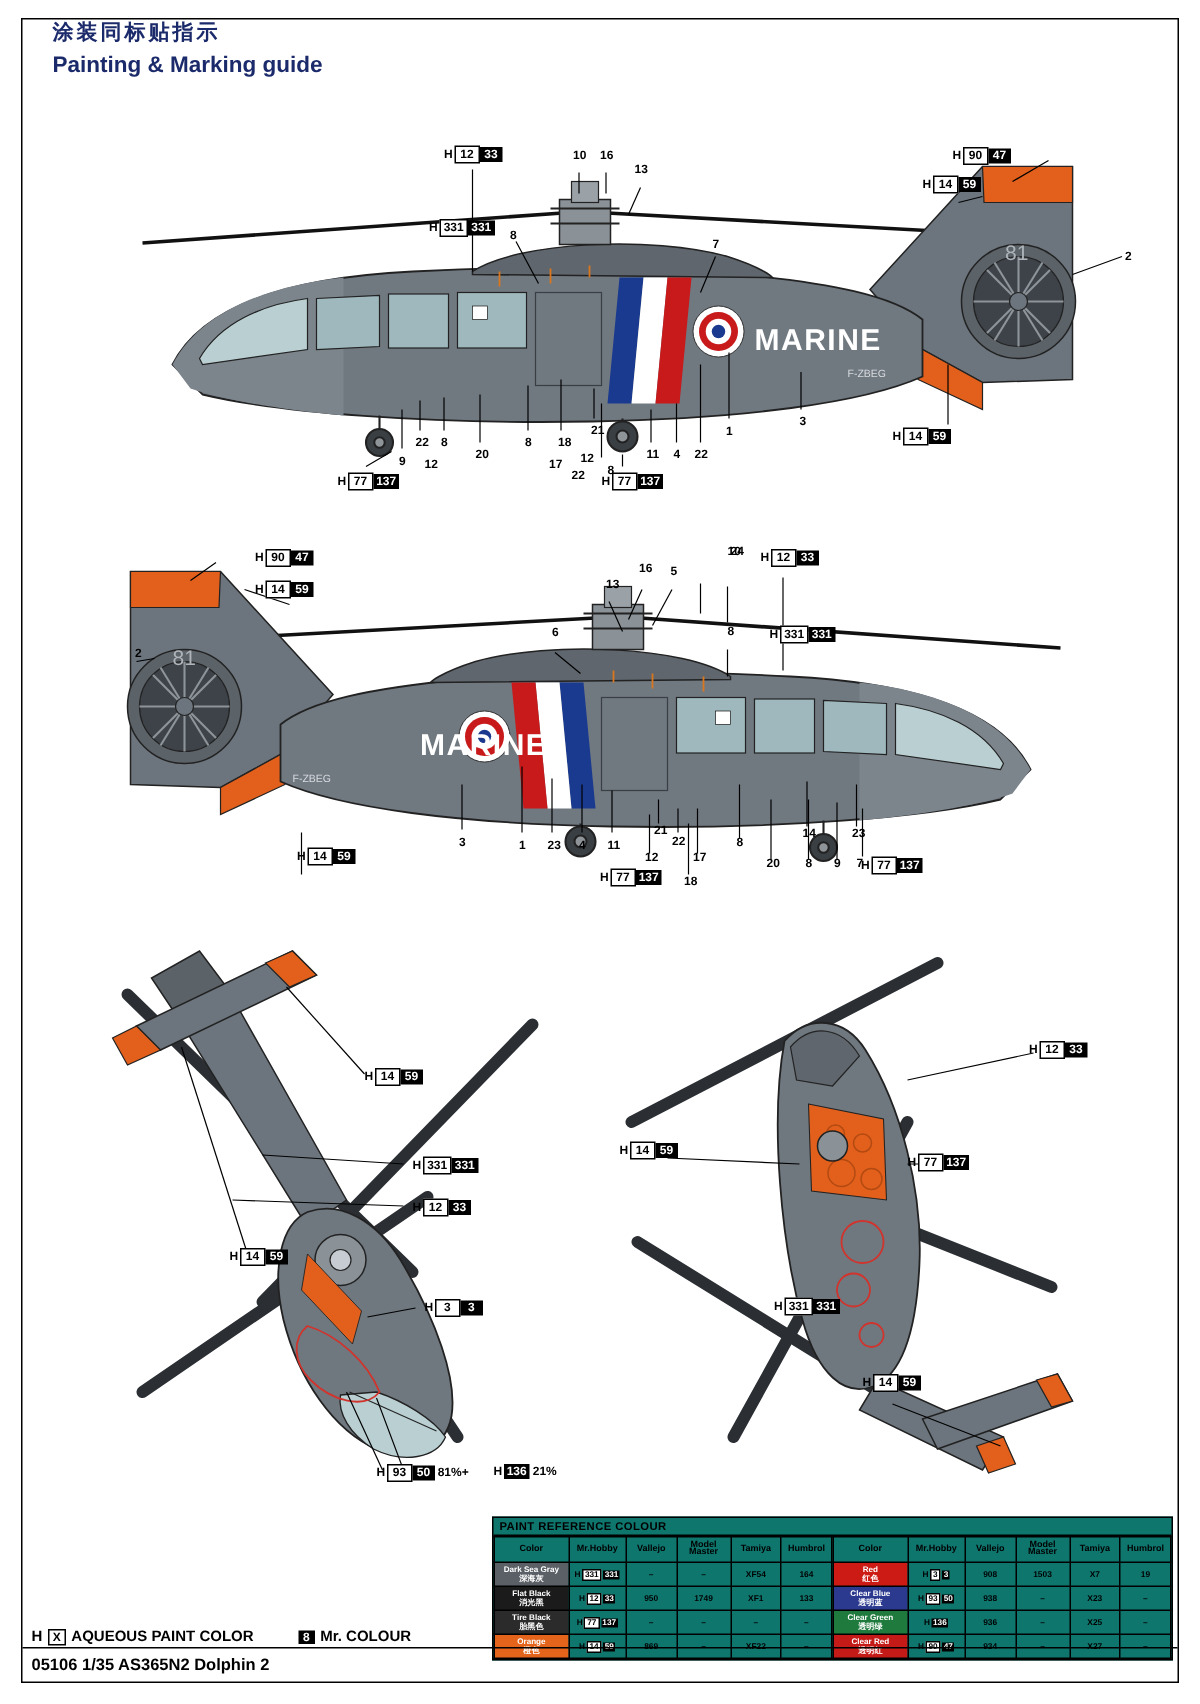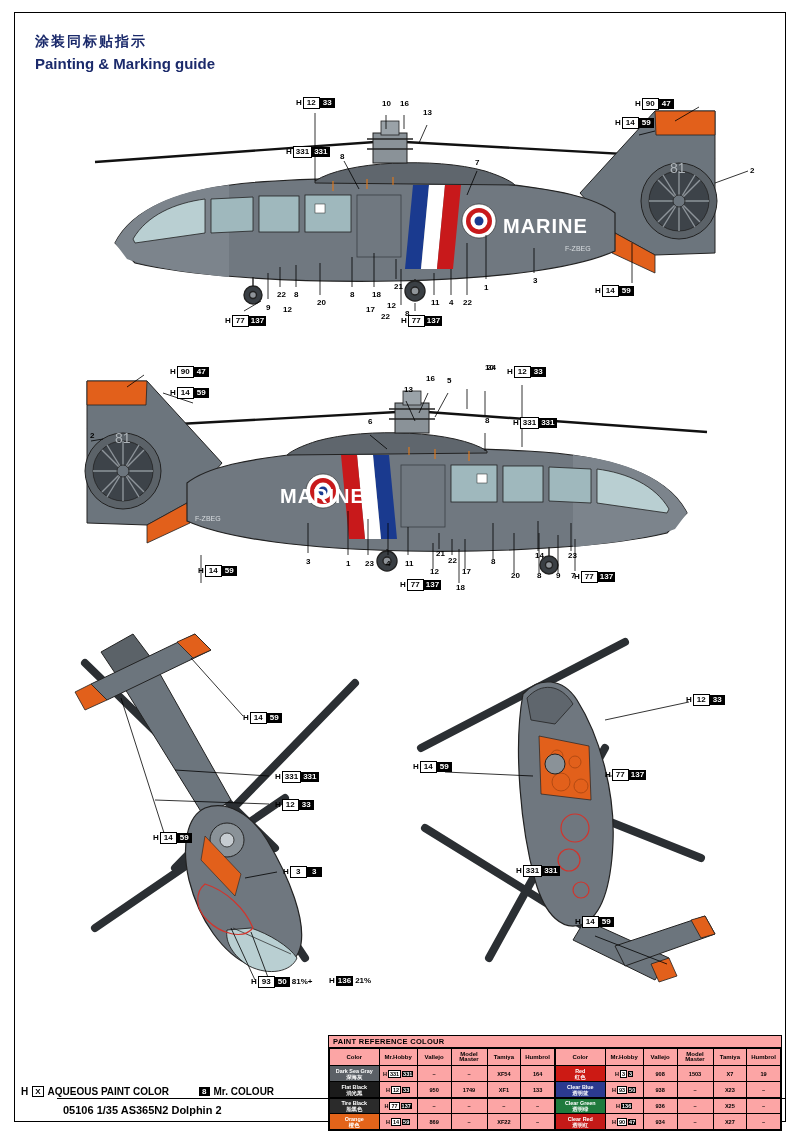--- a/index.html
+++ b/index.html
@@ -13,29 +13,29 @@
   }
   .page{
     position:absolute;
     left:14px;top:12px;
     width:772px;height:1110px;
     border:1.5px solid #000;
     box-sizing:border-box;
     background:#fff;
   }
   
-  .hdr{position:absolute;left:20px;top:20px;}
+  .hdr{position:absolute;left:20px;top:0;}
   .hdr .cn{font-size:14px;letter-spacing:2px;color:#1b2a6b;font-weight:bold;}
   .hdr .en{font-size:15px;color:#1b2a6b;font-weight:bold;margin-top:4px;}
   
   .footer{
     position:absolute;left:0;right:0;bottom:0;height:22px;
     border-top:1.5px solid #000;
     font-size:11px;font-weight:bold;
-    display:flex;align-items:center;margin-left:42px;
+    display:flex;align-items:center;
   }
   .footer .code{padding-left:6px;}
   .legend{
     position:absolute;left:6px;bottom:24px;
     display:flex;align-items:center;gap:6px;font-size:10px;font-weight:bold;
   }
   .legend .grp{display:flex;align-items:center;gap:4px;}
   .box-h{
     display:inline-block;border:1px solid #000;background:#fff;
     font-size:8px;line-height:9px;padding:0 2px;
@@ -60,22 +60,22 @@
     background:#000;color:#fff;padding:0 2px;min-width:11px;text-align:center;
   }
   .num{
     position:absolute;font-size:8px;font-weight:bold;color:#000;
   }
   
   .ill{position:absolute;}
   svg{display:block;overflow:visible;}
   
   .ptable{
-    position:absolute;left:313px;top:1022px;width:452px;
-    border:1.2px solid #000;background:#fca5a5;
+    position:absolute;left:313px;top:998px;width:452px;
+    border:1.2px solid #000;background:#0f766e;
     font-size:6px;
   }
   .ptitle{
     font-size:7.5px;font-weight:bold;padding:1px 0 1px 4px;
     border-bottom:1.2px solid #000;letter-spacing:.3px;
   }
   table.pt{border-collapse:collapse;width:100%;table-layout:fixed;}
   table.pt td,table.pt th{
     border:0.8px solid #000;text-align:center;vertical-align:middle;
     font-size:5.6px;font-weight:bold;padding:1px 0;height:13px;

